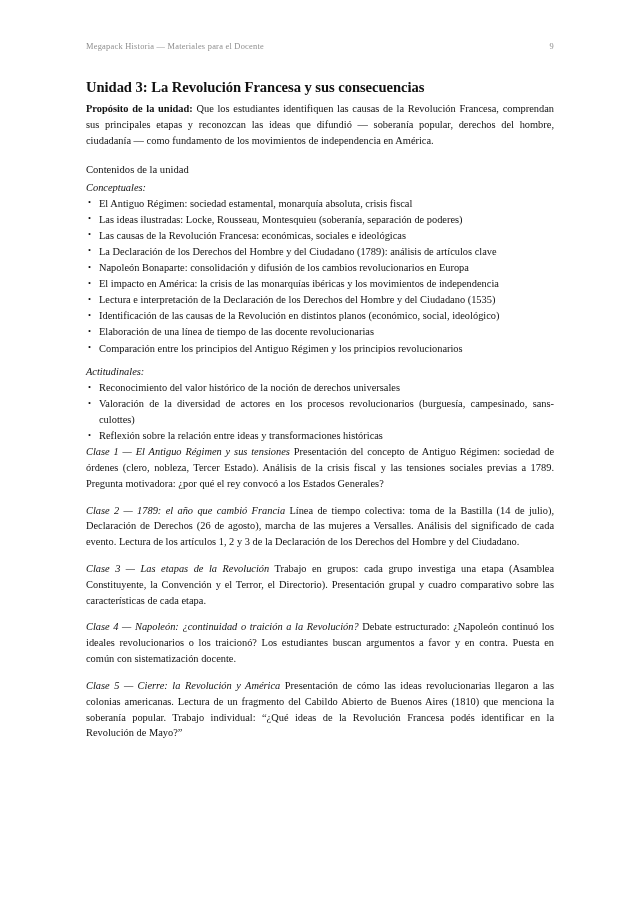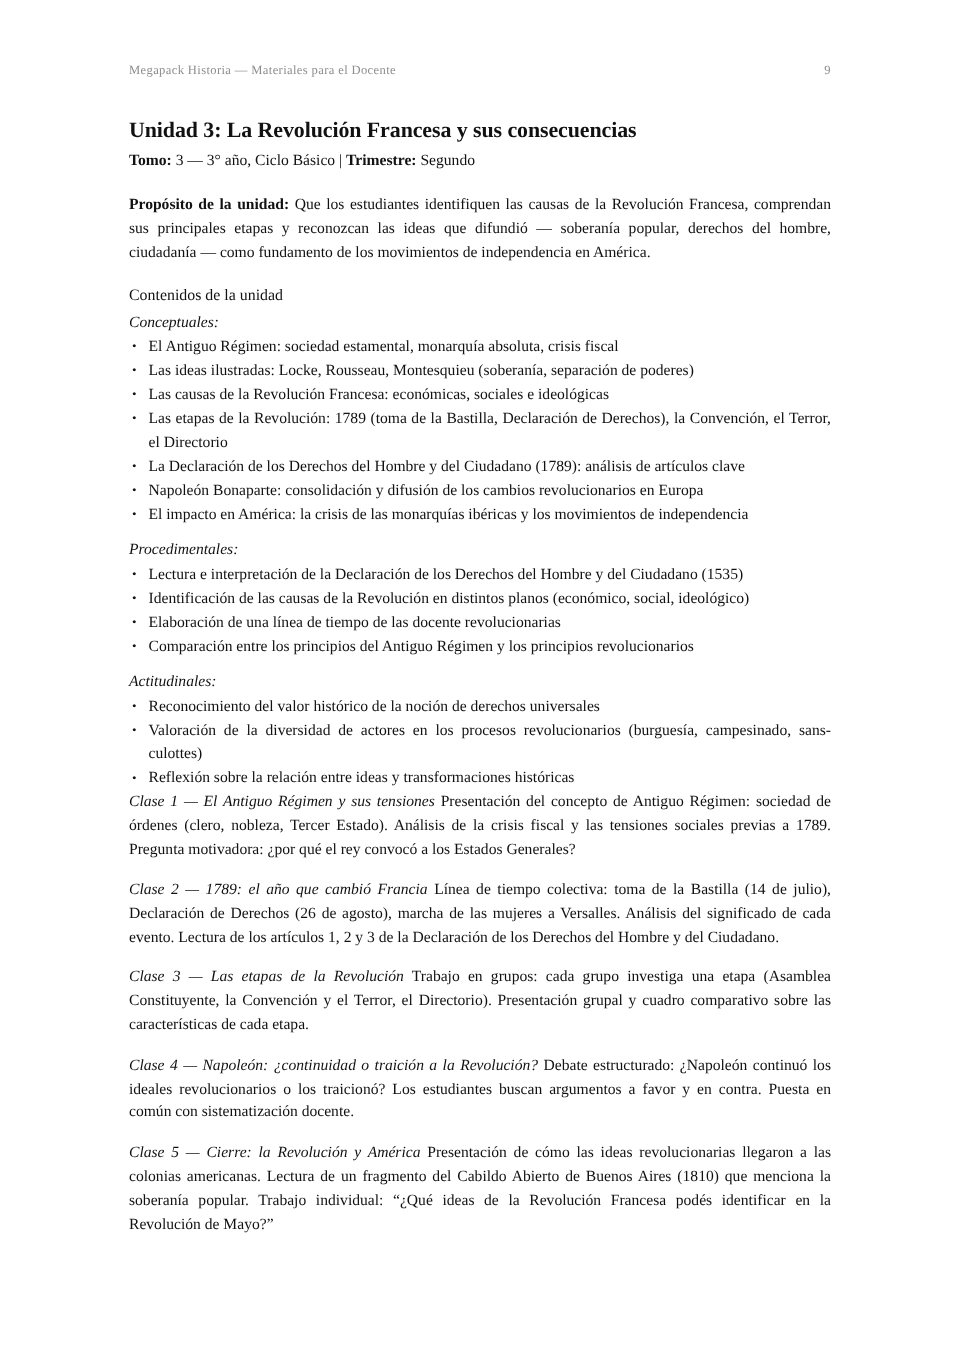--- a/index.html
+++ b/index.html
@@ -113,50 +113,41 @@
 
 <div class="page">
 
   <div class="running-head">
     <span class="head-left">Megapack Historia — Materiales para el Docente</span>
     <span class="head-page">9</span>
   </div>
 
   <h1 class="unit-title">Unidad 3: La Revolución Francesa y sus consecuencias</h1>
 
-  <p class="meta-line">
-    <b>Tomo:</b>
-    <span>3 — 3° año, Ciclo Básico</span>
-    <span>|</span>
-    <b>Trimestre:</b>
-    <span>Segundo</span>
-  </p>
 
   <p class="body purpose">
     <b>Propósito de la unidad:</b>
     <span>Que los estudiantes identifiquen las causas de la Revolución Francesa, comprendan sus principales etapas y reconozcan las ideas que difundió — soberanía popular, derechos del hombre, ciudadanía — como fundamento de los movimientos de independencia en América.</span>
   </p>
 
   <h2 class="section-head">Contenidos de la unidad</h2>
 
   <div>
     <div class="sub-head first">Conceptuales:</div>
     <ul class="bullets">
       <li>El Antiguo Régimen: sociedad estamental, monarquía absoluta, crisis fiscal</li>
       <li>Las ideas ilustradas: Locke, Rousseau, Montesquieu (soberanía, separación de poderes)</li>
       <li>Las causas de la Revolución Francesa: económicas, sociales e ideológicas</li>
-      <li>Las etapas de la Revolución: 1789 (toma de la Bastilla, Declaración de Derechos), la Convención, el Terror, el Directorio</li>
       <li>La Declaración de los Derechos del Hombre y del Ciudadano (1789): análisis de artículos clave</li>
       <li>Napoleón Bonaparte: consolidación y difusión de los cambios revolucionarios en Europa</li>
       <li>El impacto en América: la crisis de las monarquías ibéricas y los movimientos de independencia</li>
     </ul>
   </div>
 
   <div>
-    <div class="sub-head">Procedimentales:</div>
     <ul class="bullets">
       <li>Lectura e interpretación de la Declaración de los Derechos del Hombre y del Ciudadano (1535)</li>
       <li>Identificación de las causas de la Revolución en distintos planos (económico, social, ideológico)</li>
       <li>Elaboración de una línea de tiempo de las docente revolucionarias</li>
       <li>Comparación entre los principios del Antiguo Régimen y los principios revolucionarios</li>
     </ul>
   </div>
 
   <div>
     <div class="sub-head">Actitudinales:</div>

